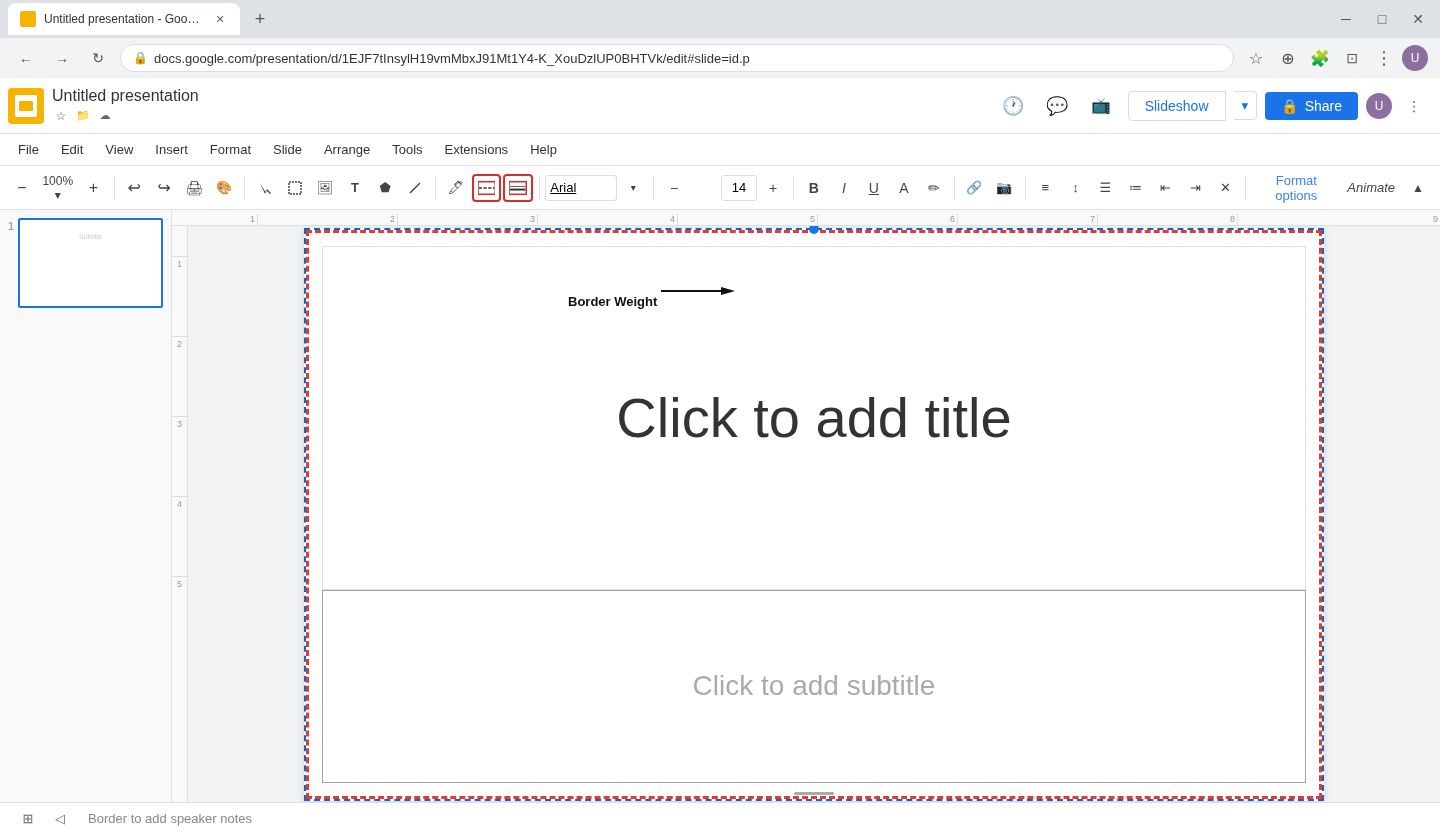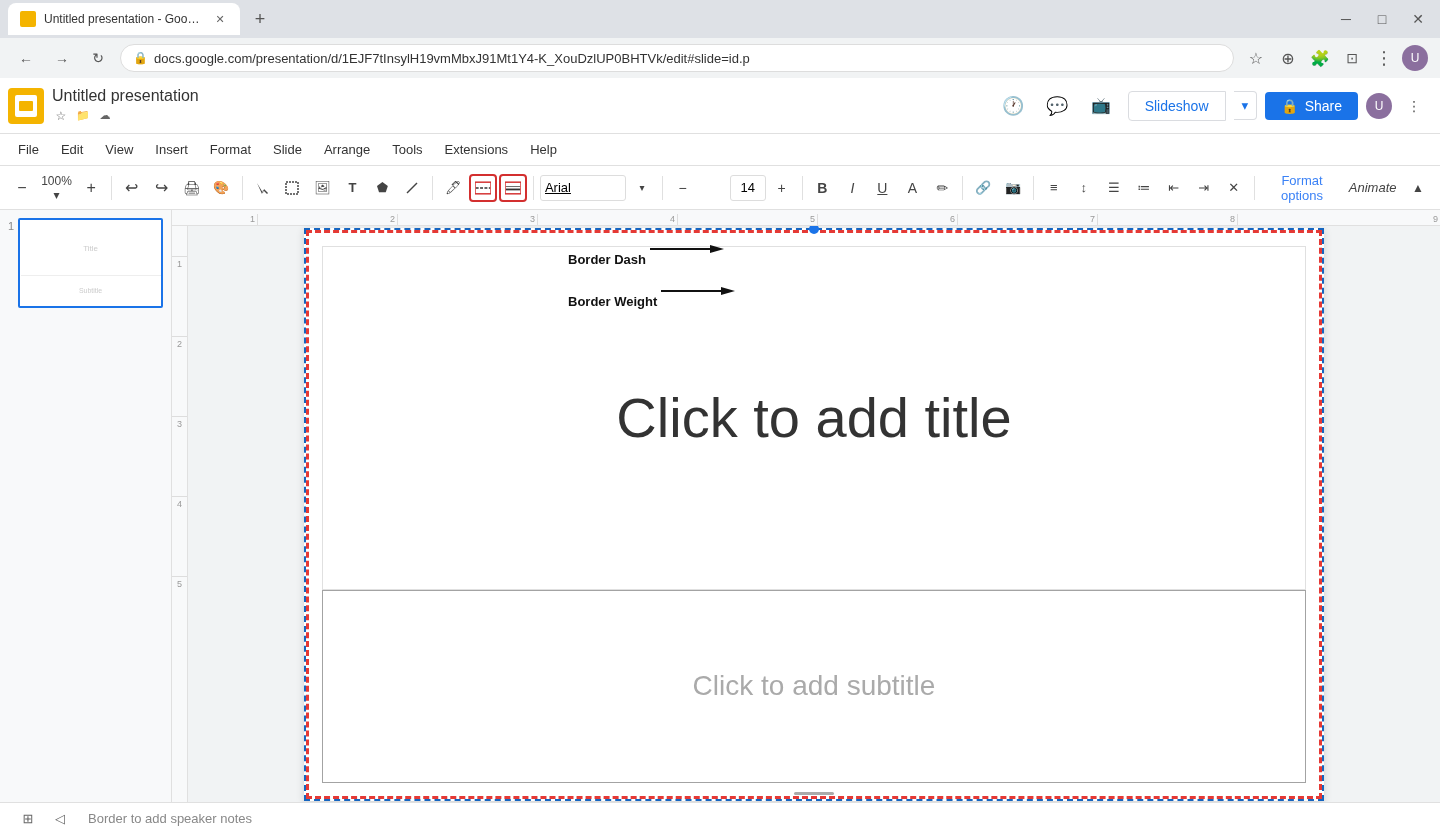--- a/index.html
+++ b/index.html
@@ -33,21 +33,21 @@
 
     
     .menu-bar { background: white; height: 32px; display: flex; align-items: center; padding: 0 8px; border-bottom: 1px solid #e0e0e0; gap: 2px; }
     .menu-item { padding: 4px 10px; font-size: 13px; color: #333; cursor: pointer; border-radius: 4px; }
 
     
     .toolbar { background: white; height: 44px; display: flex; align-items: center; padding: 0 8px; border-bottom: 1px solid #e0e0e0; gap: 2px; overflow: hidden; }
     .toolbar-btn { height: 28px; min-width: 28px; display: flex; align-items: center; justify-content: center; border-radius: 4px; cursor: pointer; color: #444; font-size: 13px; padding: 0 4px; border: none; background: none; }
     .toolbar-divider { width: 1px; height: 24px; background: #e0e0e0; margin: 0 4px; }
     .font-size-box { height: 24px; width: 36px; border: 1px solid #ddd; border-radius: 4px; text-align: center; font-size: 13px; margin-left: 31px; }
-    .font-name-box { height: 24px; border: 1px solid #ddd; border-radius: 4px; padding: 0 6px; font-size: 13px; width: 86px; text-decoration: underline; }
+    .font-name-box { height: 24px; border: 1px solid #ddd; border-radius: 4px; padding: 0 6px; font-size: 13px; width: 72px; text-decoration: underline; }
     .format-options-btn { margin-left: auto; padding: 4px 10px; font-size: 13px; color: #3b82f6; cursor: pointer; border-radius: 4px; }
     .animate-btn { padding: 4px 10px; font-size: 13px; color: #444; cursor: pointer; border-radius: 4px; font-style: italic; }
 
     
     .main-layout { display: flex; height: calc(834px - 38px - 40px - 56px - 32px - 44px - 32px); }
 
     
     .slides-panel { width: 172px; background: #f8f9fa; border-right: 1px solid #e0e0e0; padding: 8px; overflow-y: auto; }
     .slide-thumbnail { border: 2px solid #1a73e8; border-radius: 2px; background: white; width: 148px; height: 90px; display: flex; align-items: center; justify-content: center; cursor: pointer; position: relative; }
 
@@ -225,21 +225,20 @@
   <button class="toolbar-btn" style="font-size:12px;">▲</button>
 </div>
 
 <div class="main-layout" style="height:592px;">
 
   <div class="slides-panel">
     <div style="display:flex;align-items:flex-start;gap:4px;">
       <span style="font-size:11px;color:#888;padding-top:2px;">1</span>
       <div class="slide-thumbnail">
         <div style="width:140px;height:82px;background:white;display:flex;flex-direction:column;">
-          <div style="flex:1;border-bottom:1px solid #eee;display:flex;align-items:center;justify-content:center;font-size:8px;color:#ccc;">Title</div>
           <div style="height:28px;display:flex;align-items:center;justify-content:center;font-size:7px;color:#ccc;">Subtitle</div>
         </div>
       </div>
     </div>
   </div>
 
   <div class="canvas-area">
 
     <div style="width:100%;height:16px;background:#f8f9fa;border-bottom:1px solid #e0e0e0;display:flex;padding-left:16px;align-items:flex-end;flex-shrink:0;">
       <div style="display:flex;width:100%;">
@@ -260,27 +259,20 @@
       <div style="width:16px;background:#f8f9fa;border-right:1px solid #e0e0e0;flex-shrink:0;display:flex;flex-direction:column;padding-top:30px;">
         <div style="font-size:9px;color:#999;text-align:center;height:80px;border-top:1px solid #ddd;display:flex;align-items:flex-start;justify-content:center;padding-top:2px;">1</div>
         <div style="font-size:9px;color:#999;text-align:center;height:80px;border-top:1px solid #ddd;display:flex;align-items:flex-start;justify-content:center;padding-top:2px;">2</div>
         <div style="font-size:9px;color:#999;text-align:center;height:80px;border-top:1px solid #ddd;display:flex;align-items:flex-start;justify-content:center;padding-top:2px;">3</div>
         <div style="font-size:9px;color:#999;text-align:center;height:80px;border-top:1px solid #ddd;display:flex;align-items:flex-start;justify-content:center;padding-top:2px;">4</div>
         <div style="font-size:9px;color:#999;text-align:center;height:80px;border-top:1px solid #ddd;display:flex;align-items:flex-start;justify-content:center;padding-top:2px;">5</div>
       </div>
 
       <div style="flex:1;display:flex;align-items:center;justify-content:center;position:relative;">
 
-        <div style="position:absolute;top:18px;left:380px;display:flex;align-items:center;z-index:20;pointer-events:none;">
-          <span style="font-size:13px;font-weight:700;color:#111;">Border Dash</span>
-          <svg width="80" height="30" viewBox="0 0 80 30" style="margin-left:4px;">
-            <line x1="0" y1="5" x2="60" y2="5" stroke="#111" stroke-width="2"></line>
-            <polygon points="60,1 60,9 74,5" fill="#111"></polygon>
-          </svg>
-        </div>
 
         <div style="position:absolute;top:60px;left:380px;display:flex;align-items:center;z-index:20;pointer-events:none;">
           <span style="font-size:13px;font-weight:700;color:#111;">Border Weight</span>
           <svg width="80" height="30" viewBox="0 0 80 30" style="margin-left:4px;">
             <line x1="0" y1="5" x2="60" y2="5" stroke="#111" stroke-width="2"></line>
             <polygon points="60,1 60,9 74,5" fill="#111"></polygon>
           </svg>
         </div>
 
         <div class="slide-container" style="position:relative;">

